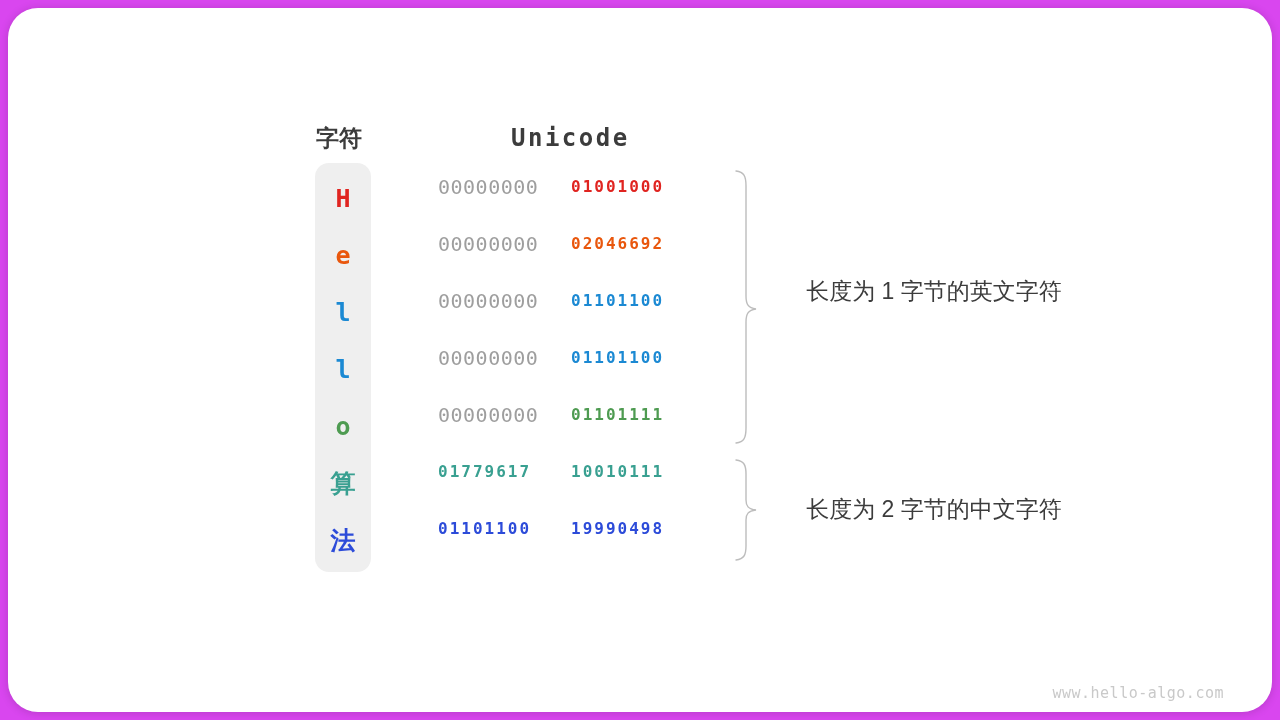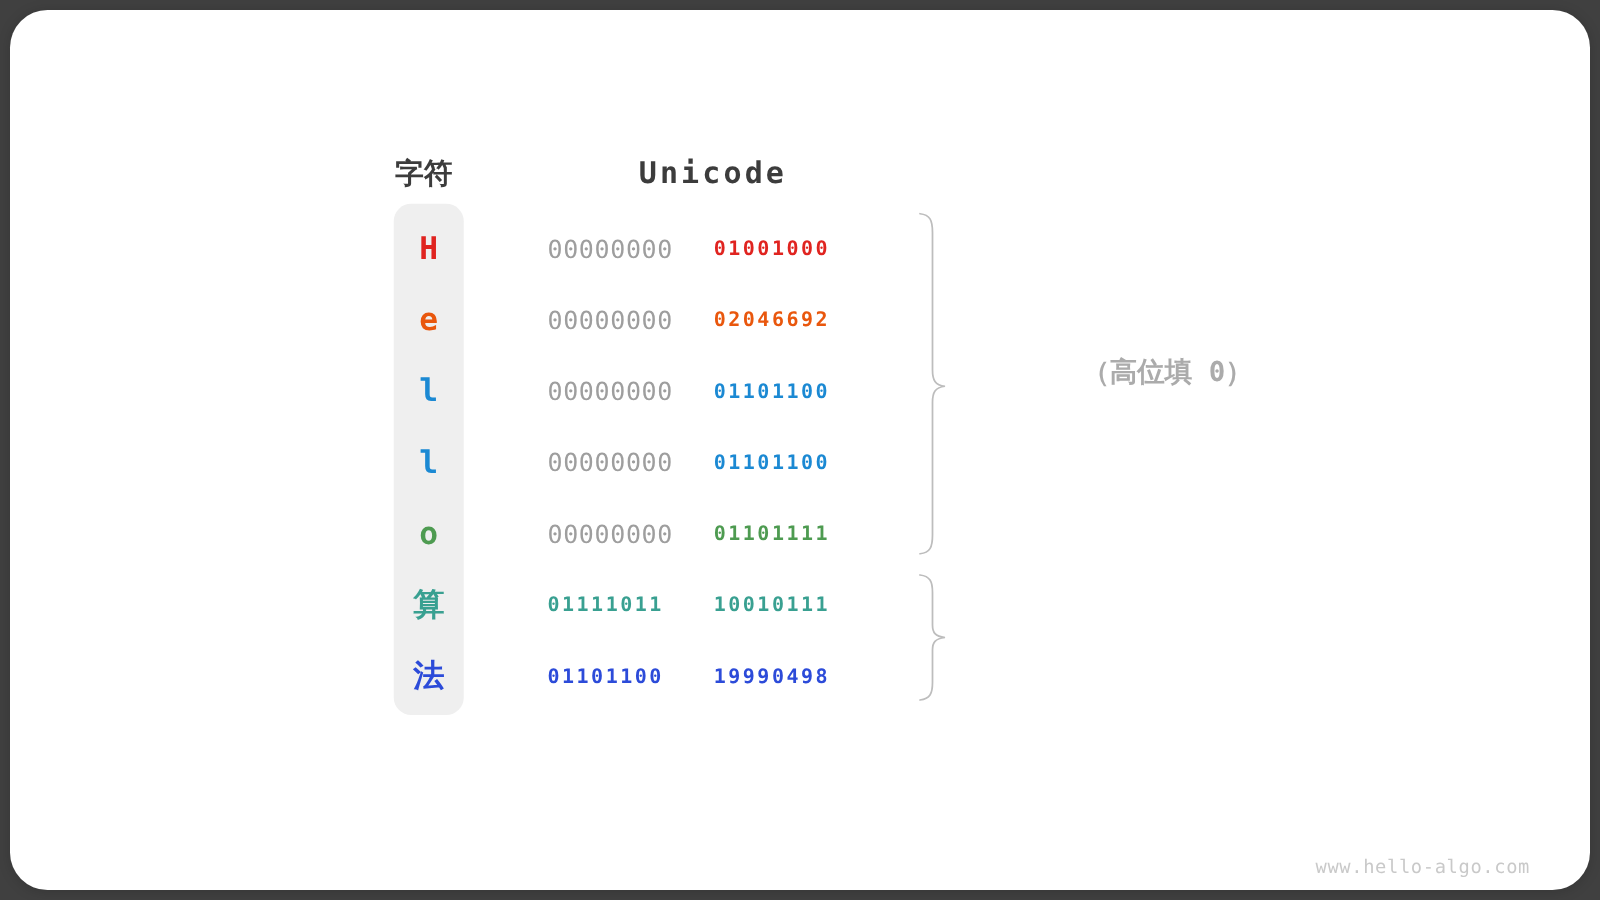--- a/index.html
+++ b/index.html
@@ -1,18 +1,18 @@
 <!DOCTYPE html>
 <html><head>
 <meta charset="utf-8">
 <style>
   html,body{margin:0;padding:0;background:#ffffff;}
   .canvas{
     position:relative;width:1280px;height:720px;overflow:hidden;
-    font-family:"Liberation Sans",sans-serif;background:#404040;
+    font-family:"Liberation Sans",sans-serif;background:#d946ef;
   }
   .card{
     position:absolute;left:8px;top:8px;right:8px;bottom:8px;
     background:#ffffff;border-radius:30px;
     box-shadow:0 1px 10px rgba(0,0,0,0.16);
   }
   .col-header{
     position:absolute;top:116px;
     font-weight:bold;font-size:23px;color:#3c3c3c;line-height:28px;
   }
@@ -24,21 +24,21 @@
   .char-column{
     position:absolute;left:307px;top:155px;width:56px;height:409px;
     background:#efefef;border-radius:14px;
     box-sizing:border-box;padding-top:7px;
   }
   .char-cell{
     height:57px;display:flex;align-items:center;justify-content:center;
     font-family:"DejaVu Sans Mono","Liberation Sans",sans-serif;
     font-weight:bold;font-size:25px;
   }
-  .binary-rows{position:absolute;left:430px;top:162px;}
+  .binary-rows{position:absolute;left:430px;top:150px;}
   .bin-row{height:57px;display:flex;align-items:center;}
   .byte{
     font-family:"DejaVu Sans Mono",monospace;white-space:pre;
   }
   .byte.first{display:inline-block;width:133px;}
   .byte.pad{font-size:20px;letter-spacing:0.5px;font-weight:normal;}
   .byte.val{font-size:16px;font-weight:bold;letter-spacing:2px;}
   .brace{position:absolute;}
   .annotation{
     position:absolute;text-align:center;color:#3c3c3c;
@@ -87,38 +87,41 @@
       </div>
       <div class="bin-row">
         <span class="byte first pad" style="color: rgb(158, 158, 158);">00000000</span>
           <span class="byte val" style="color: rgb(27, 137, 211);">01101100</span>
       </div>
       <div class="bin-row">
         <span class="byte first pad" style="color: rgb(158, 158, 158);">00000000</span>
           <span class="byte val" style="color: rgb(78, 155, 81);">01101111</span>
       </div>
       <div class="bin-row">
-        <span class="byte first val" style="color: rgb(57, 160, 145);">01111011</span>
+        <span class="byte first val" style="color: rgb(57, 160, 145);">01779617</span>
           <span class="byte val" style="color: rgb(57, 160, 145);">10010111</span>
       </div>
       <div class="bin-row">
         <span class="byte first val" style="color: rgb(44, 75, 217);">01101100</span>
           <span class="byte val" style="color: rgb(44, 75, 217);">19990498</span>
       </div>
     </div>
 
     <svg class="brace" style="left:722px;top:158px;" width="34" height="282" viewBox="0 0 34 282">
       <path fill="none" stroke-width="1.4" stroke-linecap="round" d="M6,5 C14,6 16,10 16,20 L16,130 C16,138 18,142 26,143 C18,144 16,148 16,156 L16,262 C16,272 14,276 6,277" stroke="#bdbdbd"></path>
     </svg>
 
     <svg class="brace" style="left:722px;top:448px;" width="34" height="112" viewBox="0 0 34 112">
       <path fill="none" stroke-width="1.4" stroke-linecap="round" d="M6,4 C14,5 16,9 16,18 L16,44 C16,50 18,53 26,54 C18,55 16,58 16,64 L16,90 C16,99 14,103 6,104" stroke="#bdbdbd"></path>
     </svg>
 
     <div class="annotation" style="left:766px;top:268px;width:320px;">
-      <div class="sub" style="color: rgb(171, 171, 171);">（高位填 0）</div>
+      <div style="color: rgb(60, 60, 60);">长度为 1 字节的英文字符</div>
     </div>
 
+    <div class="annotation" style="left:766px;top:486px;width:320px;">
+      <div style="color: rgb(60, 60, 60);">长度为 2 字节的中文字符</div>
+    </div>
 
     <div class="watermark" style="color: rgb(201, 201, 201);">www.hello-algo.com</div>
 
   </div>
 </div>
 
 </body></html>

